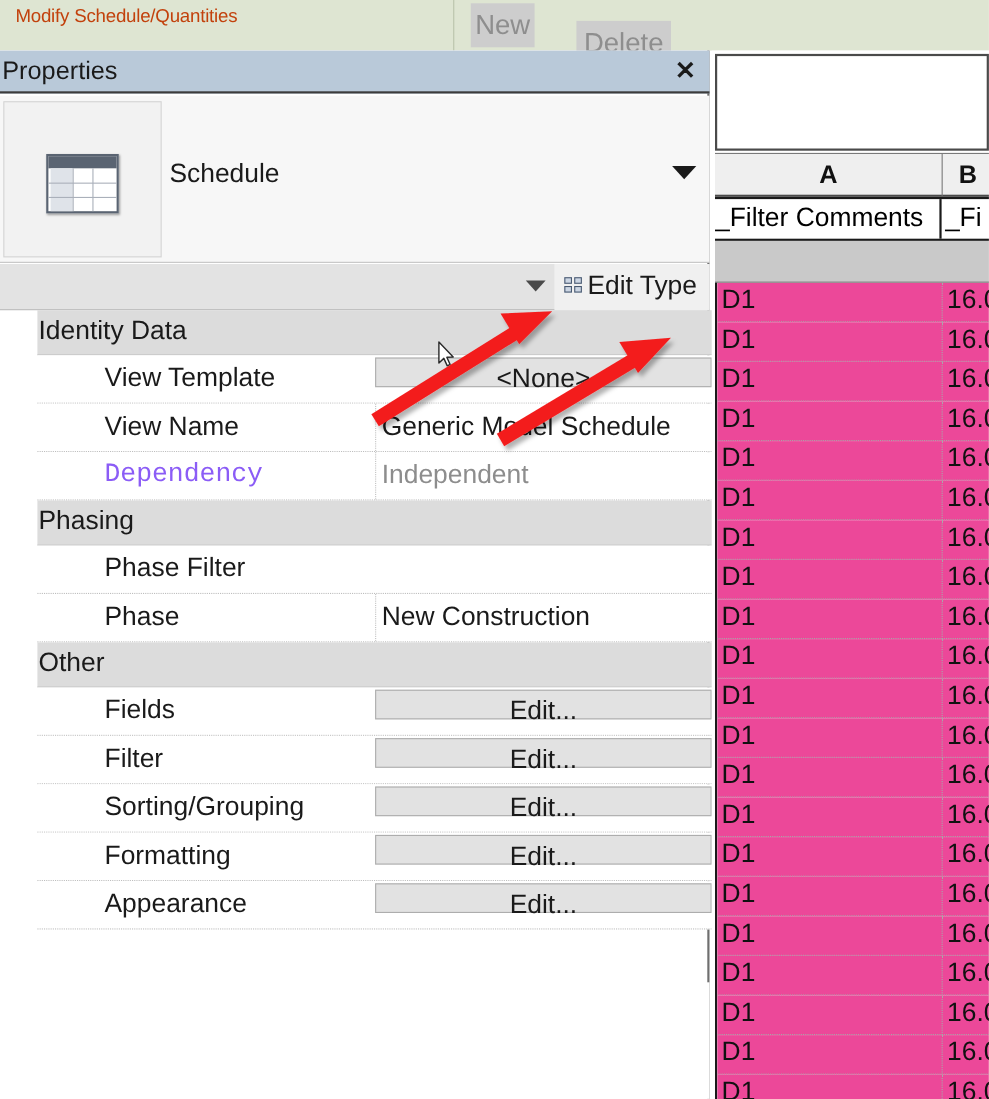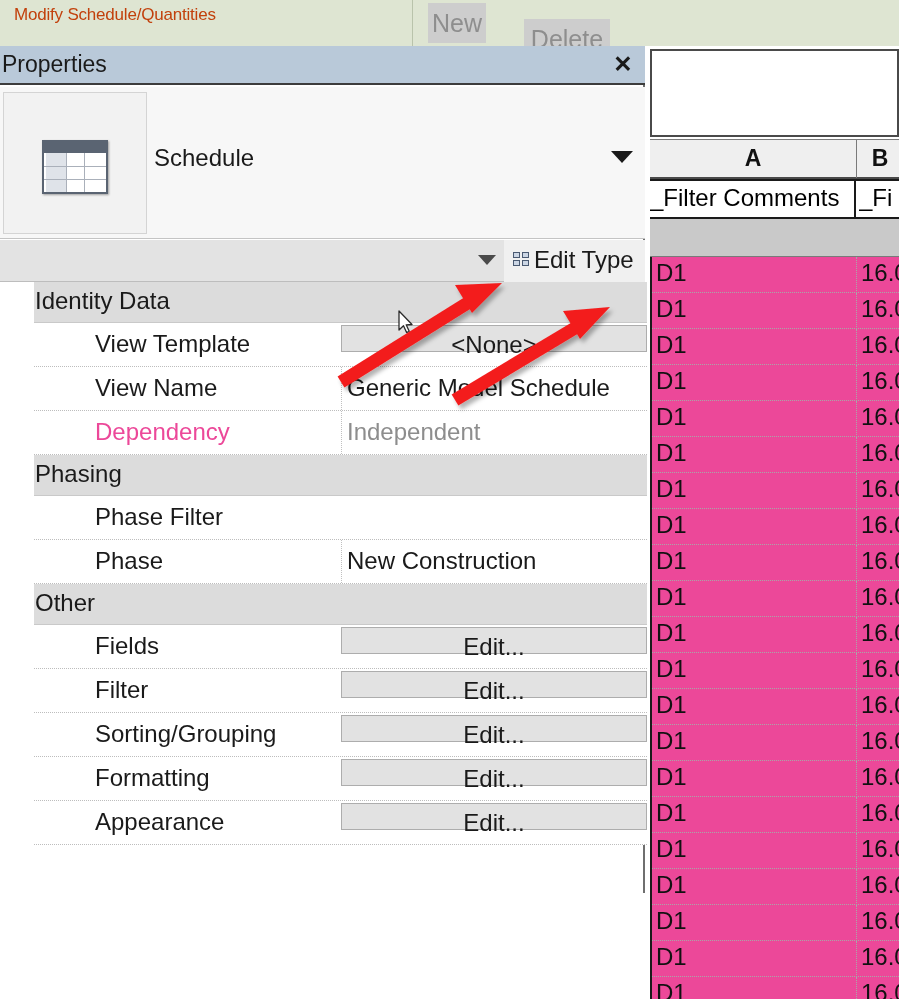--- a/index.html
+++ b/index.html
@@ -145,21 +145,21 @@
 
   .prop-row {
     position: relative; width: 645px; height: 44px;
     background: #ffffff;
     border-bottom: 1px dotted #bdbdbd;
   }
   .prop-name {
     position: absolute; left: 14px; top: 7px;
     font-size: 24px; color: #1a1a1a; white-space: nowrap; margin-left: 47px;
   }
-  .prop-name.dim { color: #ec4899; }
+  .prop-name.dim { color: #8b5cf6; font-family: Liberation Mono, monospace; }
   .prop-val-cell {
     position: absolute; left: 307px; top: 0px; width: 307px; height: 43px;
     border-left: 1px dotted #c0c0c0;
   }
   .prop-val {
     position: absolute; left: 5px; top: 7px;
     font-size: 24px; color: #1a1a1a; white-space: nowrap;
   }
   .prop-val.dim { color: #8d8d8d; }
   .prop-val-btn {

